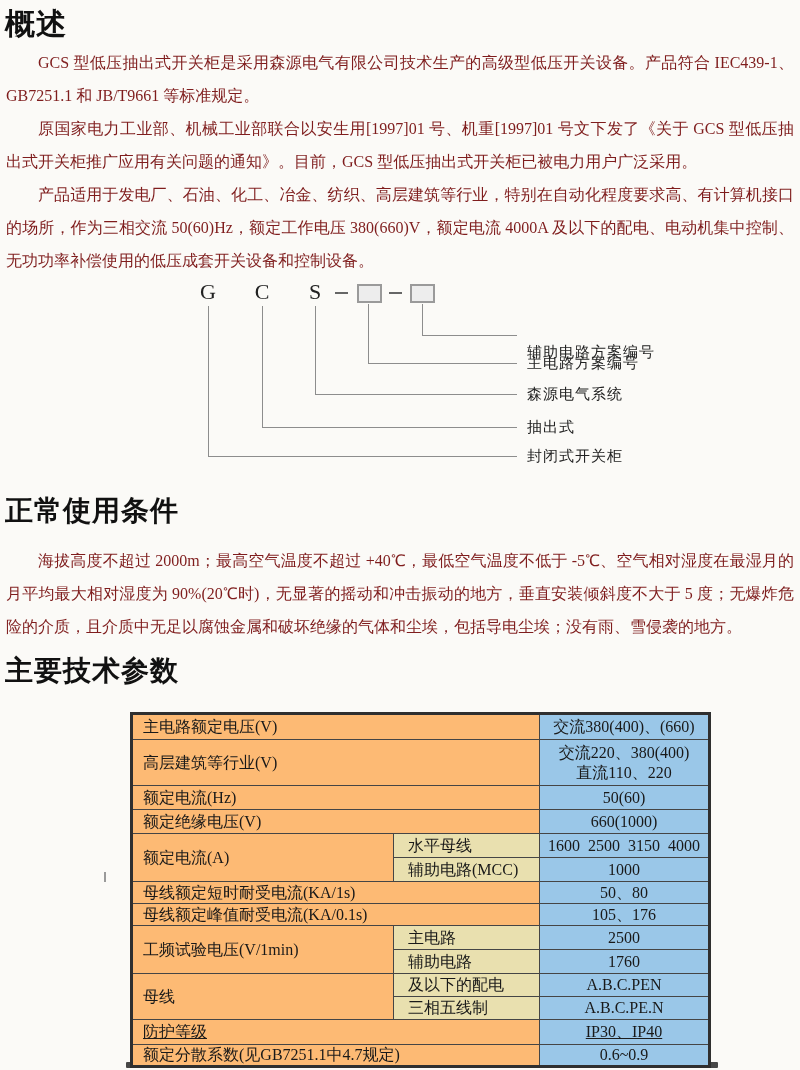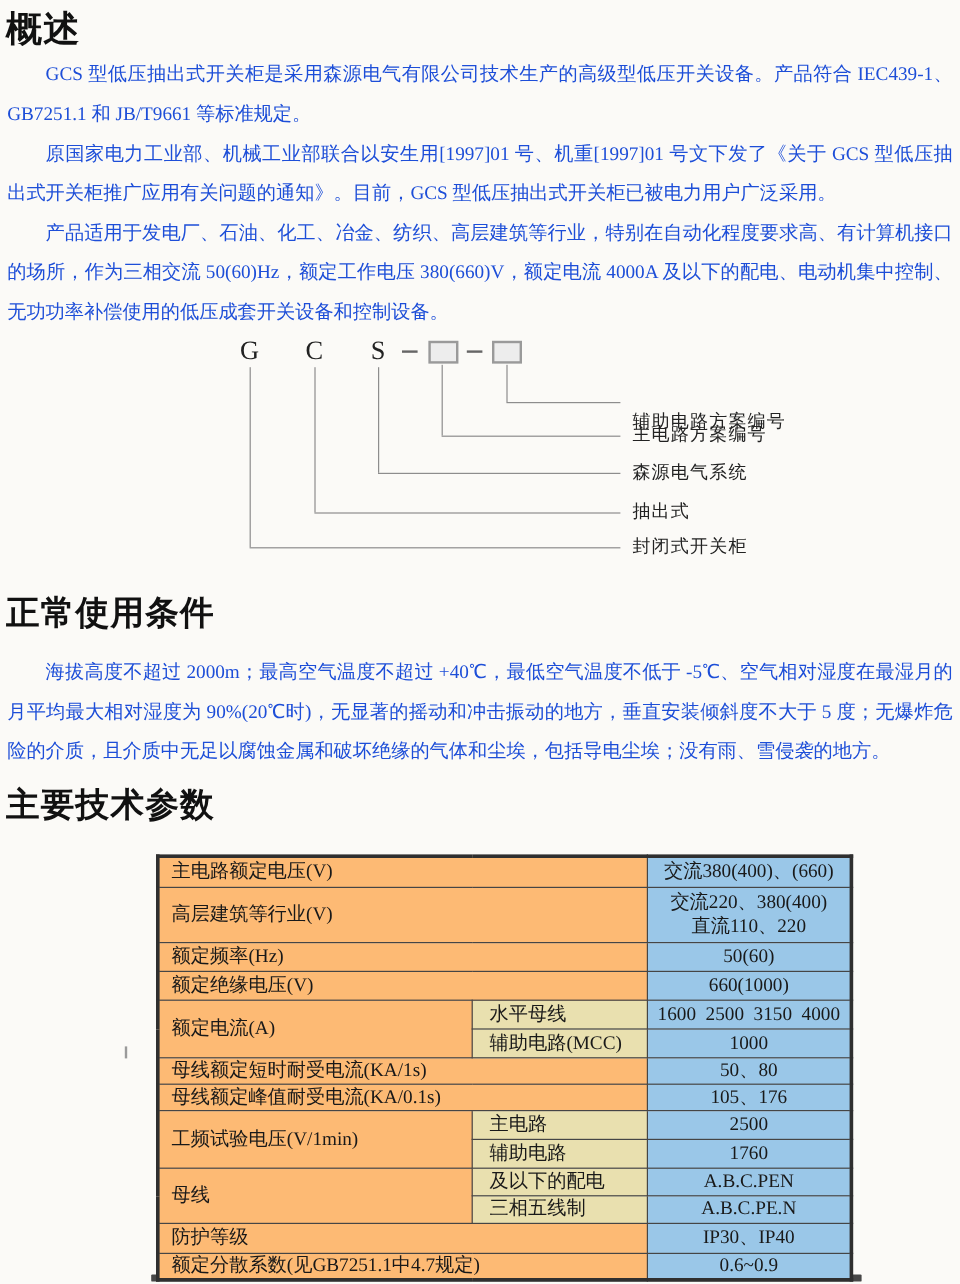--- a/index.html
+++ b/index.html
@@ -24,21 +24,21 @@
   }
   .para-block{
     position:absolute;left:6px;width:788px;
   }
   .para-block p{
     margin:0;
     text-indent:2em;
     font-size:16px;
     line-height:33px;
     text-align:justify;
-    color:#1d4ed8;
+    color:#7f1d1d;
   }
   
   .diagram{position:absolute;left:0;top:280px;width:800px;height:200px;}
   .code-letter{
     position:absolute;top:0;width:24px;height:24px;
     font-size:22px;line-height:24px;text-align:center;
     color:#222;
   }
   .code-dash{
     position:absolute;top:12px;width:13px;height:0;
@@ -78,21 +78,21 @@
   .param-table tr:nth-child(3){height:24px;}
   .param-table tr:nth-child(4){height:24px;}
   .param-table tr:nth-child(5){height:24px;}
   .param-table tr:nth-child(6){height:24px;}
   .param-table tr:nth-child(7){height:22px;}
   .param-table tr:nth-child(8){height:22px;}
   .param-table tr:nth-child(9){height:24px;}
   .param-table tr:nth-child(10){height:24px;}
   .param-table tr:nth-child(11){height:23px;}
   .param-table tr:nth-child(12){height:23px;margin-top:46px;}
-  .param-table tr:nth-child(13){height:25px;}
+  .param-table tr:nth-child(13){height:25px;text-decoration:underline;}
   .param-table tr:nth-child(14){height:22px;}
   .table-shadow{
     position:absolute;left:126px;top:1062px;width:592px;height:6px;
     background:#474747;border-radius:1px;
   }
   .scan-artifact{
     position:absolute;left:104px;top:872px;width:2px;height:10px;
     background:#9a9a9a;
   }
 </style>
@@ -162,21 +162,21 @@
         <tr>
           <td colspan="2" class="label">主电路额定电压(V)</td>
           <td class="value">交流380(400)、(660)</td>
         </tr>
         <tr>
           <td colspan="2" class="label">高层建筑等行业(V)</td>
           <td class="value">交流220、380(400)
 直流110、220</td>
         </tr>
         <tr>
-          <td colspan="2" class="label">额定频率(Hz)</td>
+          <td colspan="2" class="label">额定电流(Hz)</td>
           <td class="value">50(60)</td>
         </tr>
         <tr>
           <td colspan="2" class="label">额定绝缘电压(V)</td>
           <td class="value">660(1000)</td>
         </tr>
         <tr>
           <td rowspan="2" class="label">额定电流(A)</td>
           <td class="sub">水平母线</td>
           <td class="value">1600  2500  3150  4000</td>

